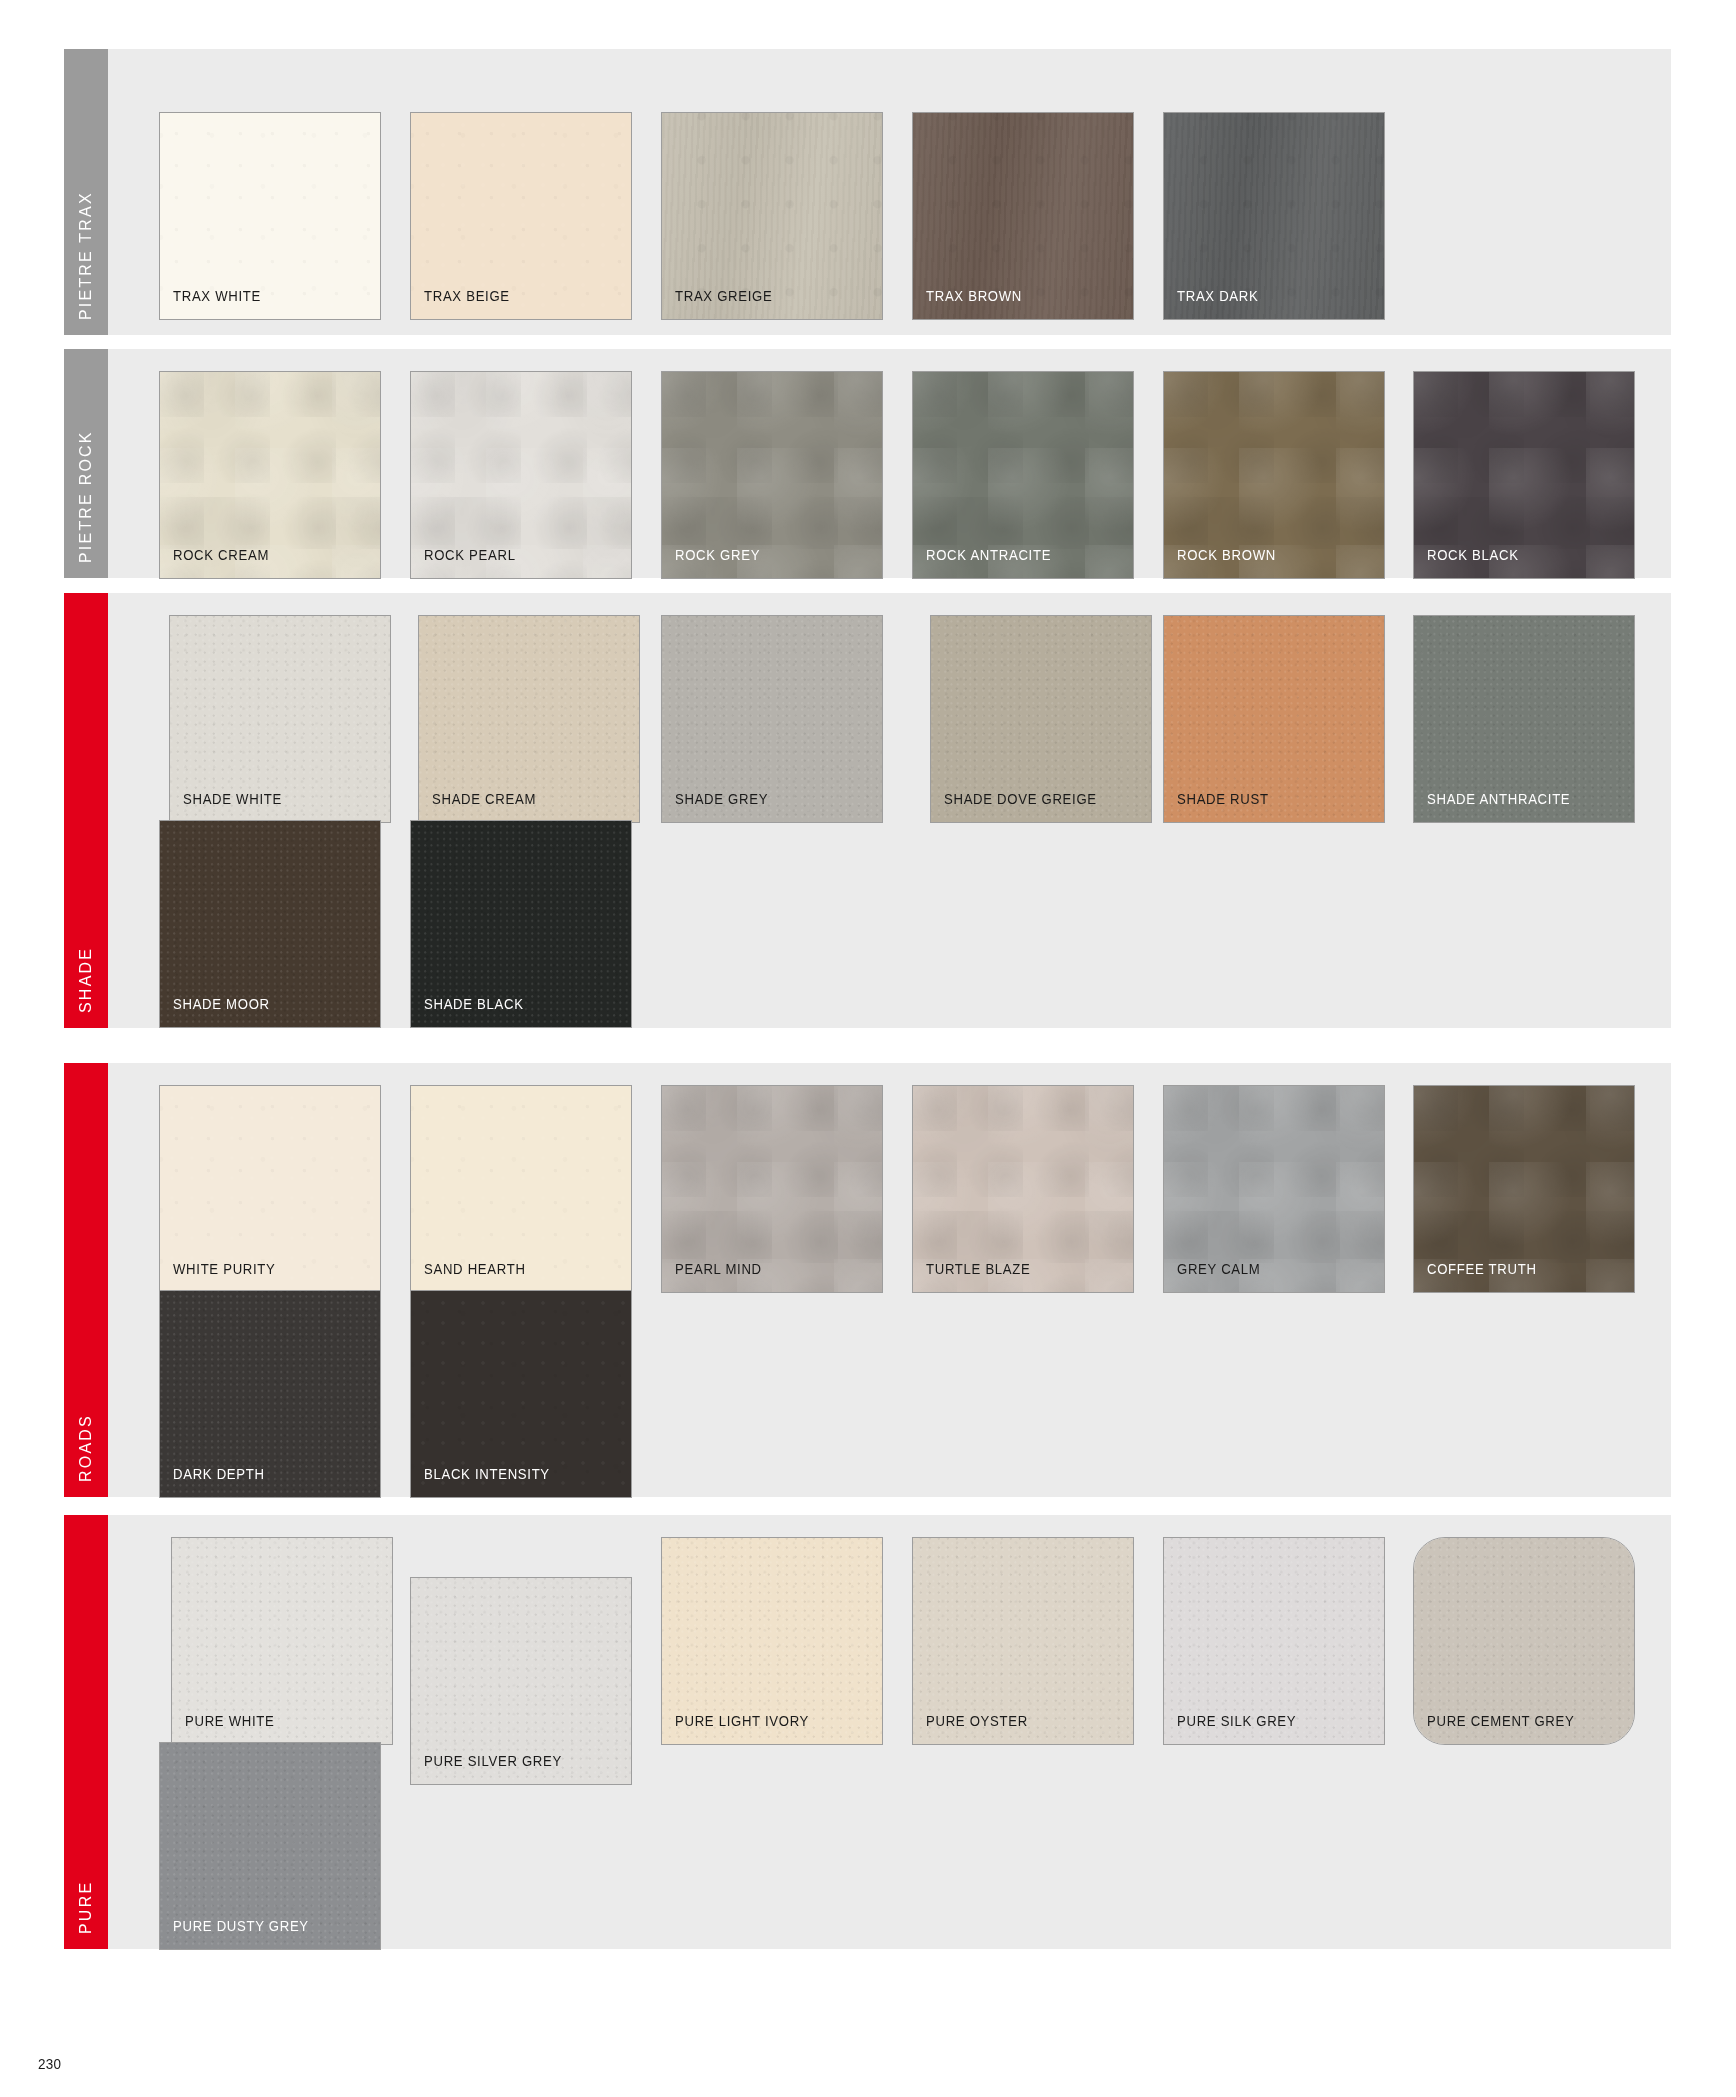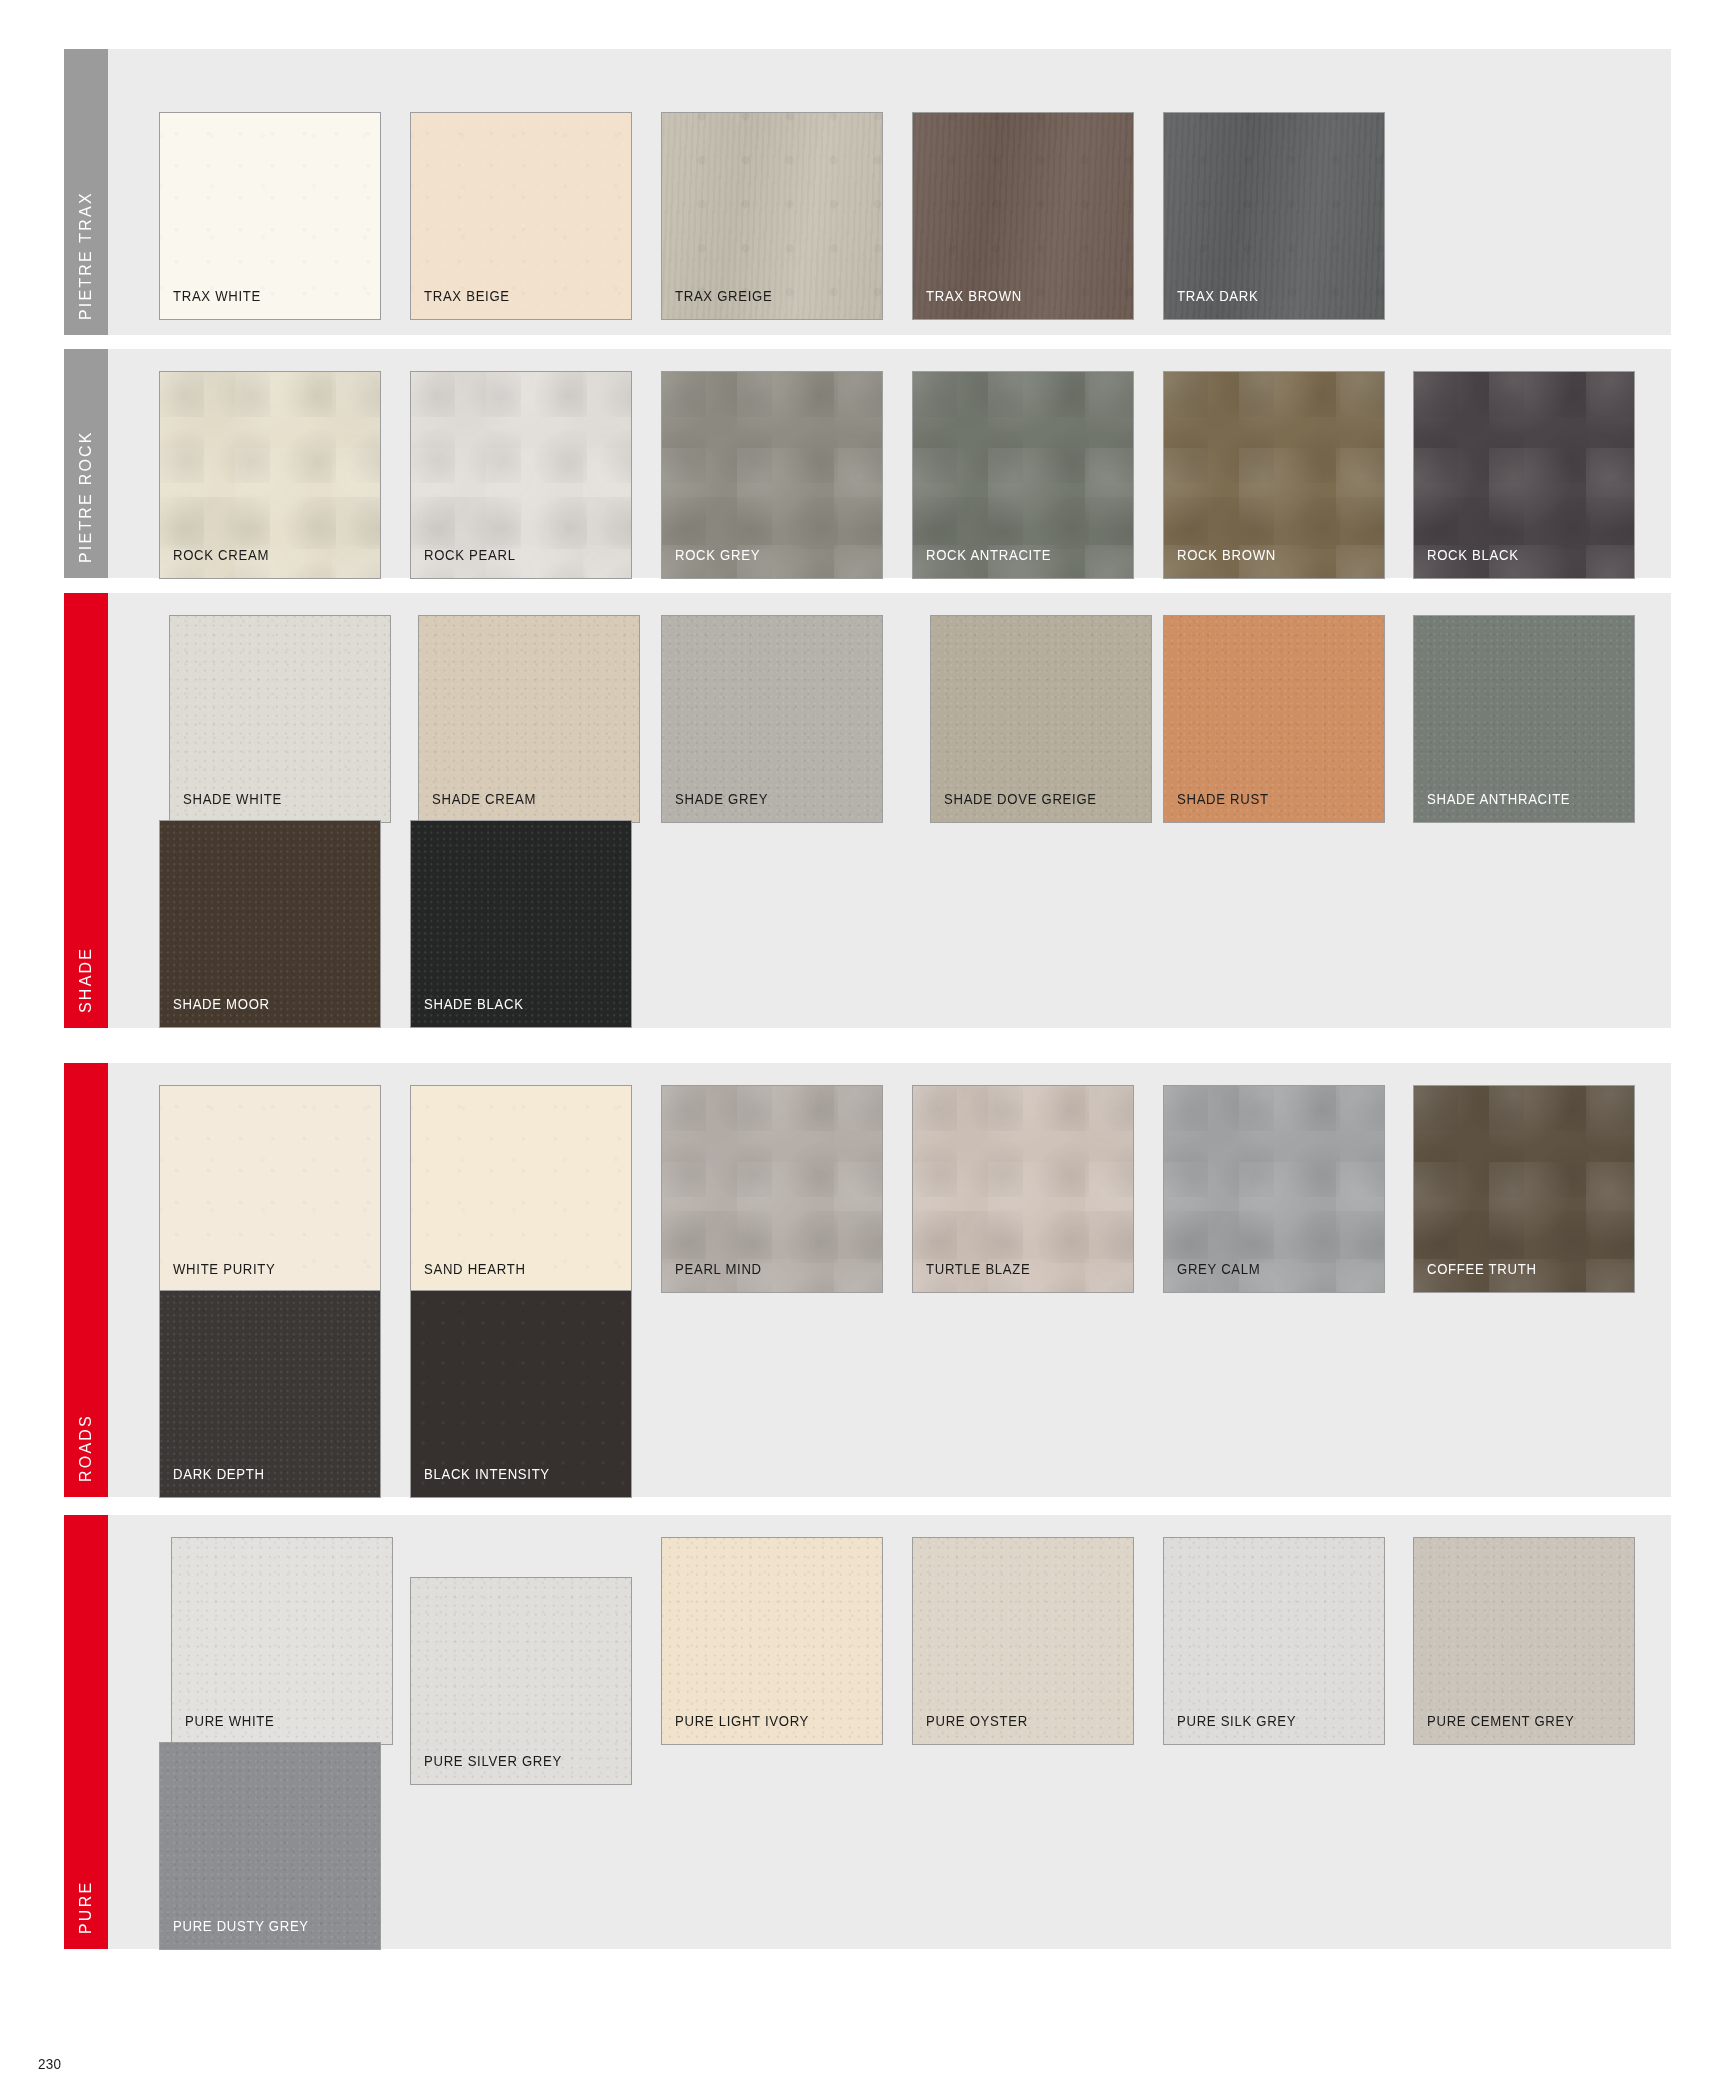--- a/index.html
+++ b/index.html
@@ -389,21 +389,21 @@
                 <div class="tex tex-grain"></div>
               </div>
               <span class="swatch-label dark">PURE OYSTER</span>
             </div>
             <div class="swatch" style="left: 1004px;">
               <div class="swatch-surface" style="background: rgb(222, 219, 219);">
                 <div class="tex tex-grain"></div>
               </div>
               <span class="swatch-label dark">PURE SILK GREY</span>
             </div>
-            <div class="swatch" style="left: 1254px;">
+            <div class="swatch" style="left: 1254px; border-radius: 32px;">
               <div class="swatch-surface" style="background: rgb(203, 196, 186);">
                 <div class="tex tex-grain"></div>
               </div>
               <span class="swatch-label dark">PURE CEMENT GREY</span>
             </div>
           </div>
           <div class="swatch-row" style="top: 227px;">
             <div class="swatch" style="left: 0px;">
               <div class="swatch-surface" style="background: rgb(140, 142, 145);">
                 <div class="tex tex-grain"></div>

